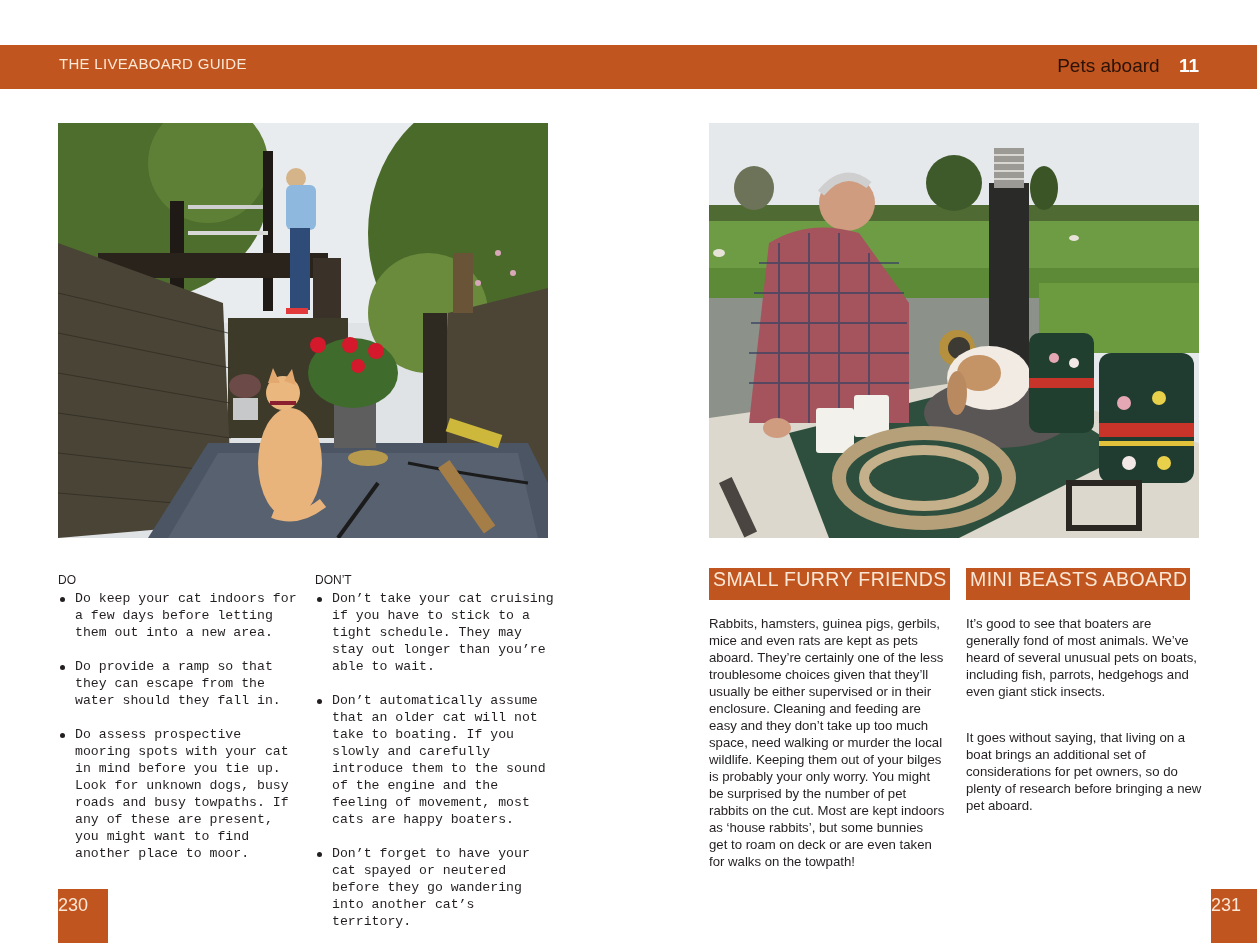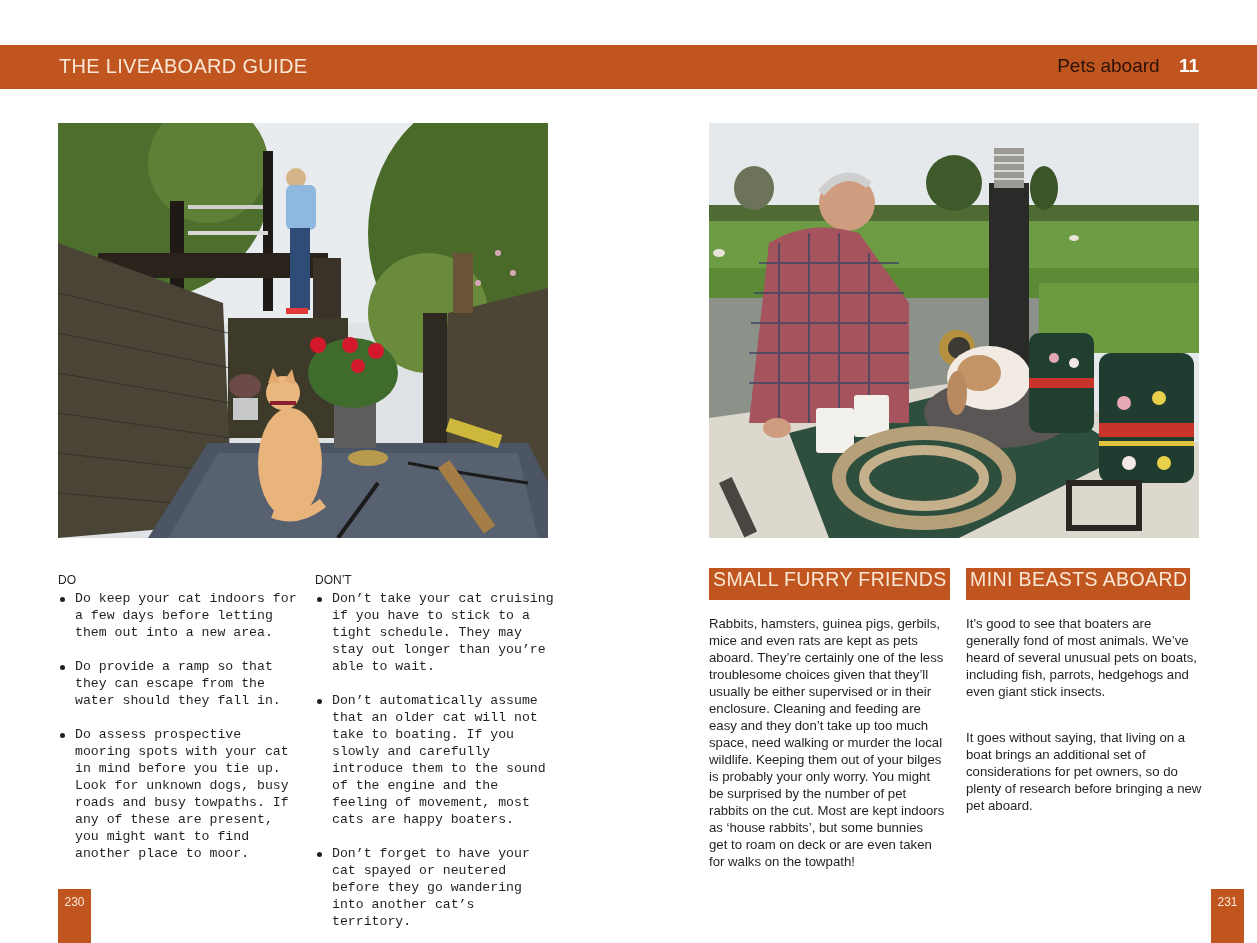--- a/index.html
+++ b/index.html
@@ -4,21 +4,21 @@
 <style>
   * { box-sizing: border-box; margin: 0; padding: 0; }
   html, body { width: 1257px; height: 943px; background: #ffffff; overflow: hidden; }
   body { position: relative; font-family: "Liberation Sans", "DejaVu Sans", sans-serif; color: #231f20; }
 
   .header-band {
     position: absolute; left: 0; top: 45px; width: 1257px; height: 44px;
     background: #c1551f;
   }
   .header-title {
-    position: absolute; left: 59px; top: 10px; font-size: 20px; letter-spacing: 0.3px;
+    position: absolute; left: 59px; top: 10px; font-size: 15px; letter-spacing: 0.3px;
     color: #fbe7d5; font-weight: normal;
   }
   .header-right { position: absolute; right: 58px; top: 10px; font-size: 19px; color: #2a1208; }
   .header-section { margin-right: 14px; }
   .header-chapter { color: #ffffff; font-weight: bold; }
 
   .photo { position: absolute; overflow: hidden; }
   .photo svg { display: block; width: 100%; height: 100%; }
   #photo-left { left: 58px; top: 123px; width: 490px; height: 415px; }
   #photo-right { left: 709px; top: 123px; width: 490px; height: 415px; }
@@ -36,22 +36,22 @@
   .section-heading {
     display: inline-block; background: #c1551f; color: #fbe7d5; font-size: 19.5px;
     line-height: 23px; padding: 0 3px 9px 4px; letter-spacing: 0.4px; white-space: nowrap;
   }
   #col-furry { left: 709px; top: 568px; width: 236px; }
   #col-mini { left: 966px; top: 568px; width: 236px; }
   .section-body { margin-top: 15px; }
   .section-body p { margin-bottom: 29px; }
 
   .page-num {
-    position: absolute; top: 889px; width: 33px; height: 54px; background: #c1551f;
-    color: #fbe7d5; font-size: 12px; text-align: center; padding-top: 6px;
+    position: absolute; top: 889px; width: 50px; height: 54px; background: #c1551f;
+    color: #fbe7d5; font-size: 18px; text-align: left; padding-top: 6px;
   }
   #page-num-left { left: 58px; }
   #page-num-right { left: 1211px; }
 </style>
 </head>
 <body>
 
 <div class="header-band">
   <div class="header-title">THE LIVEABOARD GUIDE</div>
   <div class="header-right">

